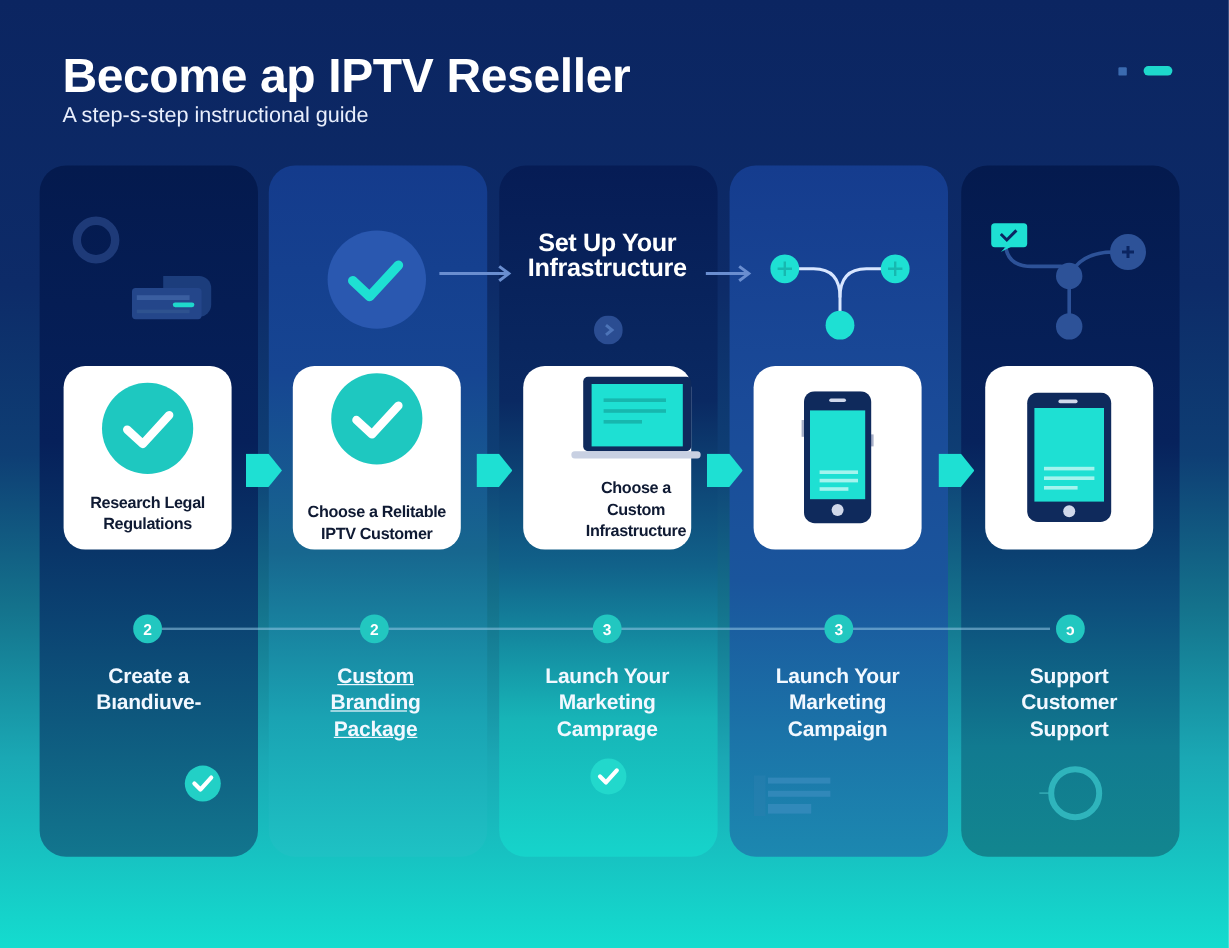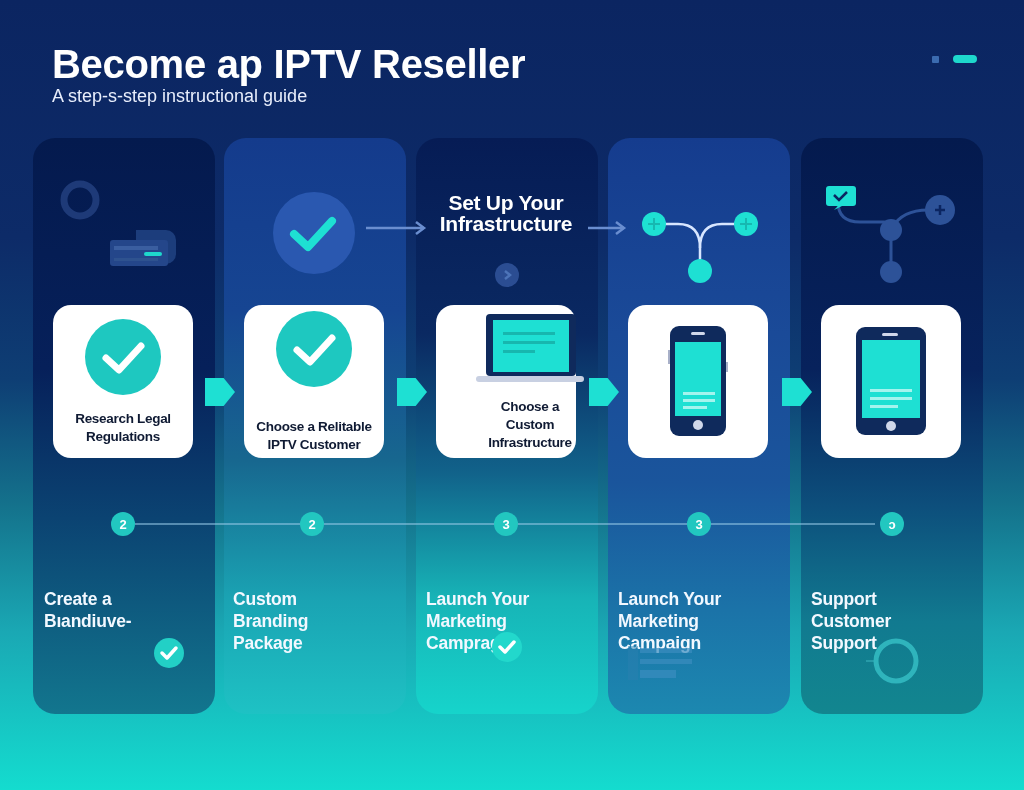--- a/index.html
+++ b/index.html
@@ -52,24 +52,24 @@
 
   .timeline { position: absolute; top: 523px; left: 135px; width: 740px; height: 2px; background: rgba(150,200,230,0.55); }
   .step-num {
     position: absolute; top: 512px; width: 24px; height: 24px; border-radius: 50%;
     background: #22c7c0; color: #fff; font-size: 13px; font-weight: 700;
     display:flex; align-items:center; justify-content:center;
   }
   .sn-1 { left: 111px; } .sn-2 { left: 300px; } .sn-3 { left: 494px; } .sn-4 { left: 687px; } .sn-5 { left: 880px; }
 
   .step-title {
-    position: absolute; top: 552px; width: 160px; text-align: left;
-    font-size: 17.5px; line-height: 22px; font-weight: 700; color: #f2f8ff; letter-spacing: -0.2px; margin-top: 36px;
-  }
-  .st-1 { left: 44px; } .st-2 { left: 233px; } .st-3 { left: 426px; } .st-4 { left: 618px; } .st-5 { left: 811px; }
+    position: absolute; top: 552px; width: 160px; text-align: center;
+    font-size: 17.5px; line-height: 22px; font-weight: 700; color: #f2f8ff; letter-spacing: -0.2px;
+  }
+  .st-1 { left: 44px; } .st-2 { left: 233px; text-decoration: underline; } .st-3 { left: 426px; } .st-4 { left: 618px; } .st-5 { left: 811px; }
 
   .set-up-title {
     position: absolute; left: 426px; top: 192px; width: 160px; text-align: center;
     font-size: 21px; line-height: 21px; font-weight: 700; color: #fff; letter-spacing: -0.3px;
   }
   .abs { position: absolute; }
 </style>
 </head>
 <body>
 

